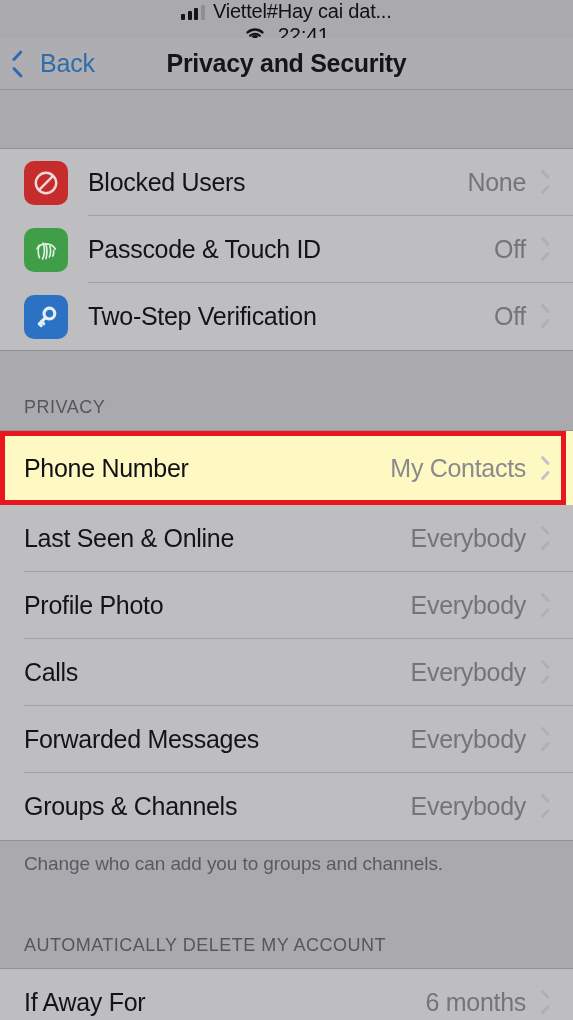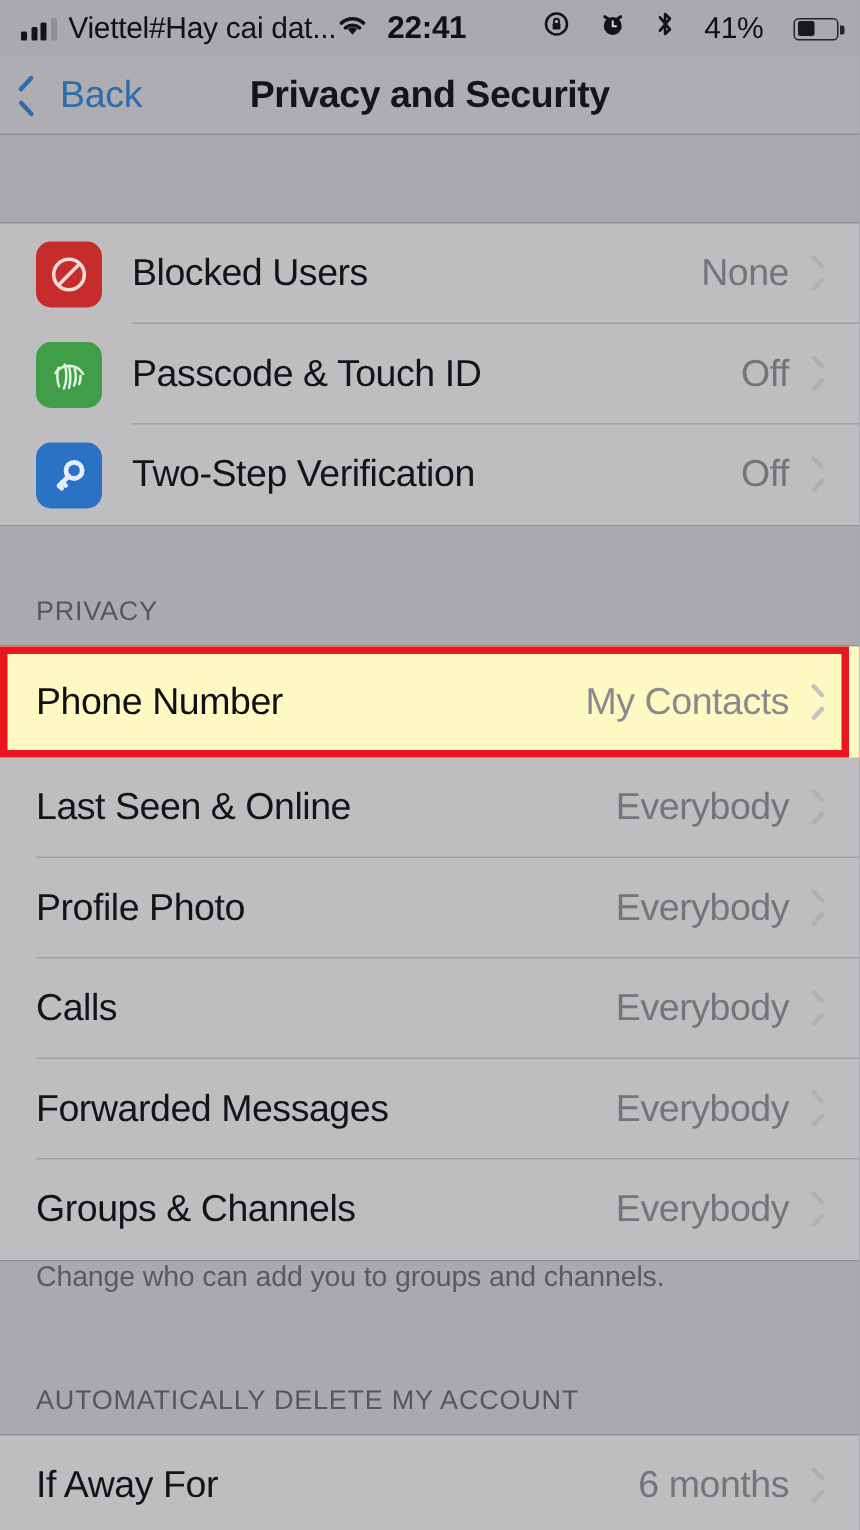--- a/index.html
+++ b/index.html
@@ -8,27 +8,27 @@
     font-family:"Liberation Sans", sans-serif;
     background:#a9a9ae;
     -webkit-font-smoothing:antialiased;
   }
   .screen { position:relative; width:573px; height:1020px; background:#a9a9ae; }
 
   
   .statusbar {
     height:38px; display:flex; align-items:center;
     padding:0 14px 0 14px; background:#a9a9ae;
-    font-size:21px; font-weight:bold; color:#101014; letter-spacing:-0.2px;
+    font-size:21px; font-weight:bold; color:#101014; letter-spacing:-0.2px;flex-direction:column;
   }
   .sb-left { display:flex; align-items:center; gap:8px; flex:0 0 auto; }
   .sb-mid  { flex:1 1 auto; display:flex; align-items:center; gap:12px; justify-content:flex-start; }
   .sb-right{ display:flex; align-items:center; gap:20px; flex:0 0 auto; }
   .carrier { font-size:20px; font-weight:400; color:#111114; max-width:250px; white-space:nowrap; overflow:hidden; }
-  .clock   { font-size:21px; font-weight:bold; color:#111114; }
+  .clock   { font-size:21px; font-weight:normal; color:#111114; }
   .bars { display:flex; align-items:flex-end; gap:2.5px; height:16px; }
   .bars i { display:block; width:4px; background:#141418; border-radius:1px; }
   .bars i:nth-child(1){ height:6px; }
   .bars i:nth-child(2){ height:9px; }
   .bars i:nth-child(3){ height:12px; }
   .bars i:nth-child(4){ height:15px; background:#8e8e93; }
   .pct { font-size:20px; font-weight:400; color:#111114; }
   .battery { position:relative; width:30px; height:15px; border:1.6px solid #26262a; border-radius:3.5px; }
   .battery::after { content:""; position:absolute; right:-4.5px; top:4px; width:2.6px; height:6px; background:#26262a; border-radius:0 1.5px 1.5px 0; }
   .battery span { position:absolute; left:1.5px; top:1.5px; bottom:1.5px; width:41%; background:#1a1a1e; border-radius:1.5px; }
@@ -82,21 +82,21 @@
   .chev::before, .chev::after {
     content:""; position:absolute; right:2px; width:11px; height:2.8px;
     background:#b0b0b4; border-radius:2px;
   }
   .chev::before { top:4px;  transform:rotate(47deg);  transform-origin:right center; }
   .chev::after  { top:11px; transform:rotate(-47deg); transform-origin:right center; }
 
   
   .footer-note {
     font-size:19px; color:#5a5a60; letter-spacing:-0.1px;
-    padding:0 24px 0 24px; background:#a9a9ae;
+    padding:12px 24px 0 24px; background:#a9a9ae;
   }
 
   
   .highlight-wrap { position:relative; }
   .row.highlighted { background:#fef9c3; height:74px; }
   .row.highlighted .row-label { color:#111115; }
   .row.highlighted .row-value { color:#8a8a8e; }
   .row.highlighted .chev::before, .row.highlighted .chev::after { background:#c3c3c7; }
   .hl-box {
     position:absolute; left:0; top:0; right:7px; bottom:0;

